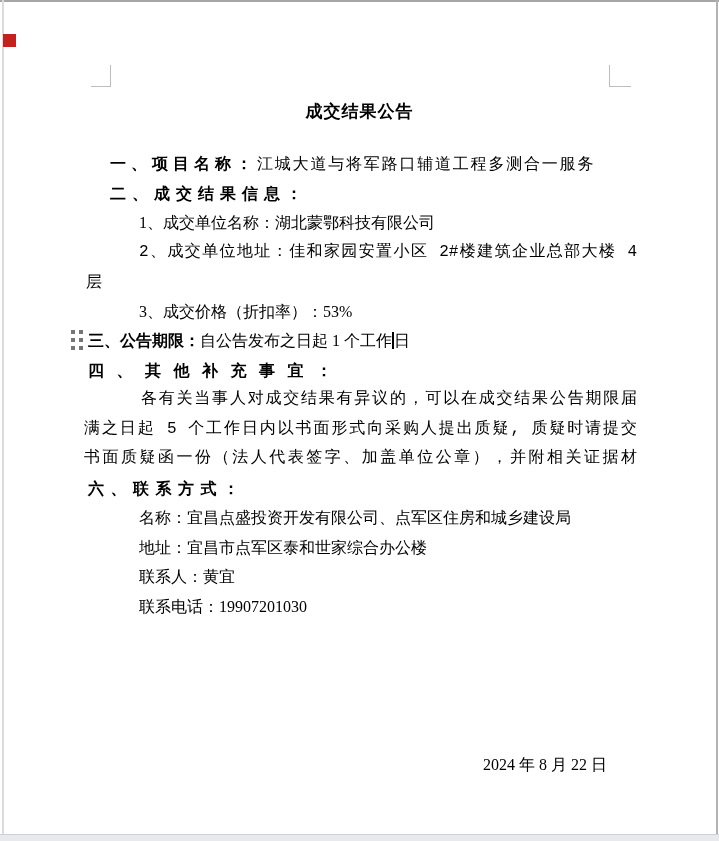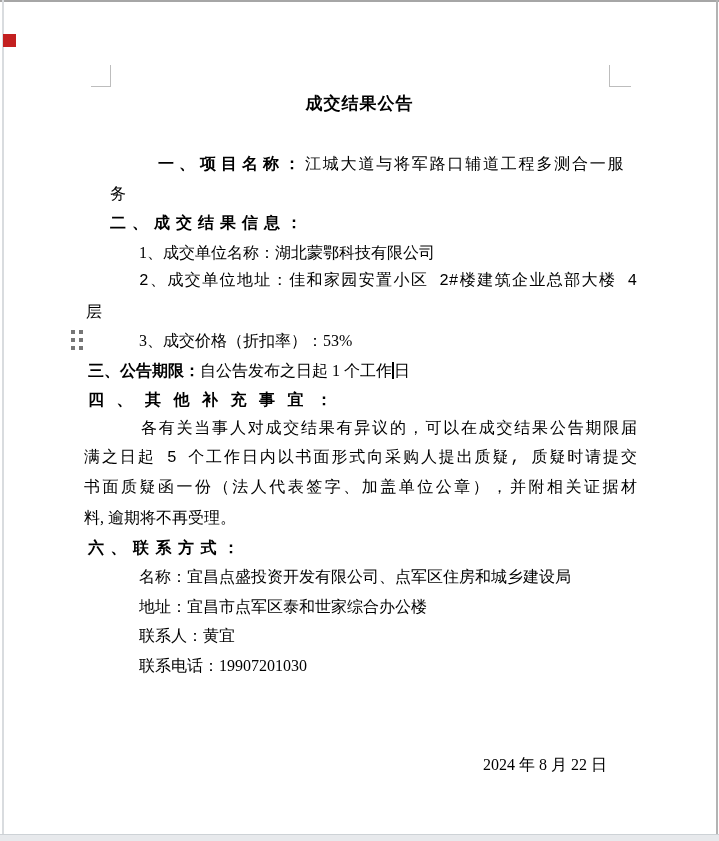--- a/index.html
+++ b/index.html
@@ -17,30 +17,30 @@
   
   .mark-left{position:absolute;left:91px;top:65px;width:19px;height:21px;
     border-right:1.5px solid #bdbdbd;border-bottom:1.5px solid #bdbdbd;}
   .mark-right{position:absolute;left:609px;top:65px;width:21px;height:21px;
     border-left:1.5px solid #bdbdbd;border-bottom:1.5px solid #bdbdbd;}
   
   .grip{position:absolute;left:71px;top:330px;display:grid;
     grid-template-columns:4px 4px;grid-template-rows:4px 4px 4px;gap:4px;}
   .grip span{background:#767676;width:4px;height:4px;}
   
-  .doc-title{position:absolute;left:0;top:92px;width:719px;text-align:center;
+  .doc-title{position:absolute;left:0;top:100px;width:719px;text-align:center;
     font-size:17px;font-weight:bold;letter-spacing:1px;}
   
   .content{position:absolute;left:84px;top:149px;width:553px;font-size:16px;line-height:29.5px;}
   .ln{min-height:29.5px;}
   .b{font-weight:bold;}
   .ind-big{padding-left:26px;}   
   .ind-sm{padding-left:4px;}     
   .ind-item{padding-left:55px;}  
-  .ls-h1b{letter-spacing:5px;margin-left:48px;}
+  .ls-h1b{letter-spacing:5px;}
   .ls-h1r{letter-spacing:1.8px;}
   .ls-h2{letter-spacing:6px;}
   .ls-h4{letter-spacing:12.5px;}
   .ls-h5{letter-spacing:12.5px;}
   .ls-h6{letter-spacing:6.5px;}
   .jl{text-align:justify;text-align-last:justify;text-justify:inter-character;font-family:Liberation Mono, monospace;}
   .wrap1{margin-left:55px;width:498px;}  
   .pwrap1{margin-left:57px;width:496px;} 
   .resync{margin-top:6px;}
   .caret{display:inline-block;width:2px;height:17px;background:#000;vertical-align:-3px;}
@@ -86,21 +86,20 @@
 
     <div class="ln ind-item">3、成交价格（折扣率）：53%</div>
 
     <div class="ln ind-sm"><span class="b">三、公告期限：</span><span>自公告发布之日起 1 个工作</span><span class="caret"></span><span>日</span></div>
 
     <div class="ln ind-sm"><span class="b ls-h4">四、其他补充事宜：</span></div>
 
     <div class="ln jl pwrap1">各有关当事人对成交结果有异议的，可以在成交结果公告期限届</div>
     <div class="ln jl">满之日起 5 个工作日内以书面形式向采购人提出质疑, 质疑时请提交</div>
     <div class="ln jl">书面质疑函一份（法人代表签字、加盖单位公章），并附相关证据材</div>
-    <div class="ln">料, 逾期将不再受理。</div>
 
 
     <div class="ln ind-sm"><span class="b ls-h6">六、联系方式：</span></div>
 
     <div class="ln ind-item">名称：宜昌点盛投资开发有限公司、点军区住房和城乡建设局</div>
     <div class="ln ind-item">地址：宜昌市点军区泰和世家综合办公楼</div>
     <div class="ln ind-item">联系人：黄宜</div>
     <div class="ln ind-item">联系电话：19907201030</div>
 
   </div>

